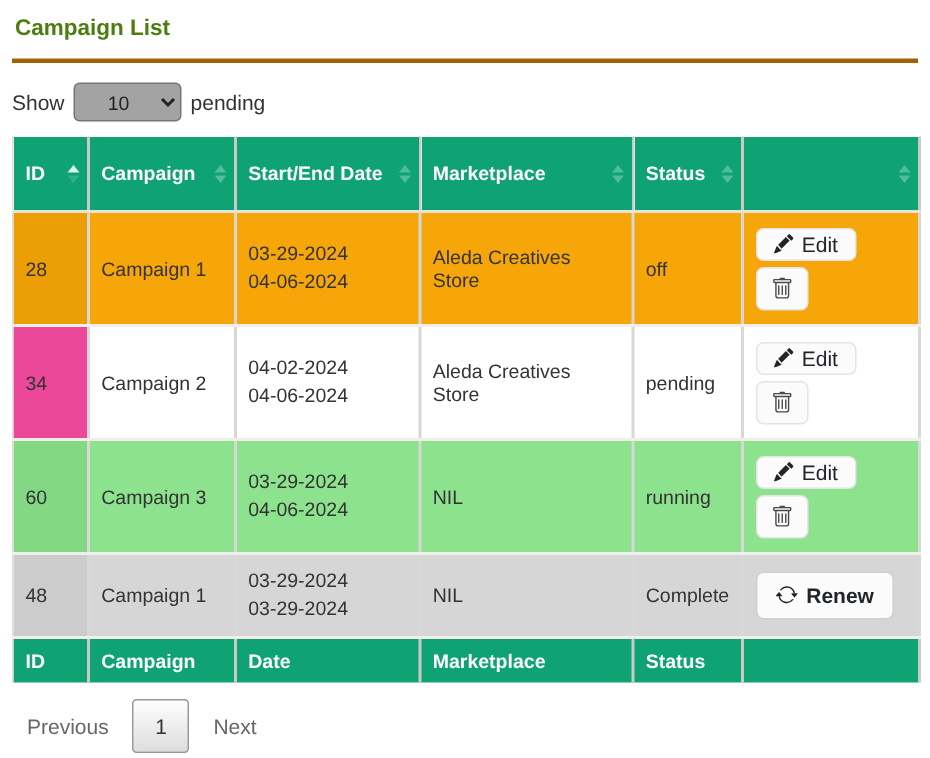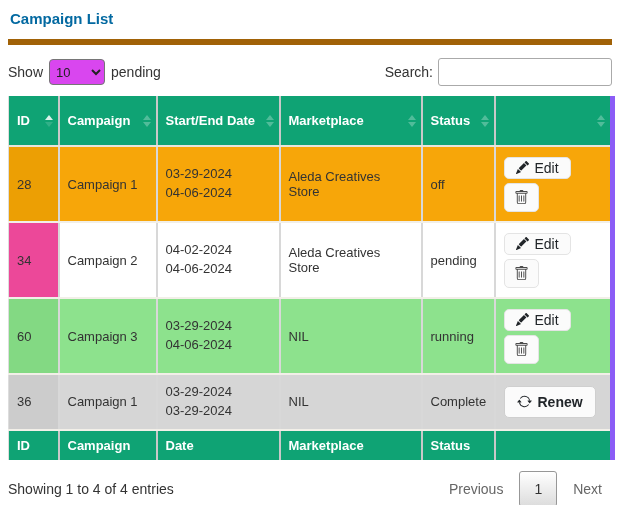--- a/index.html
+++ b/index.html
@@ -5,49 +5,50 @@
   * { box-sizing: border-box; margin: 0; padding: 0; }
   html,body { background:#fff; }
   body {
     font-family: "Liberation Sans", sans-serif;
     width: 620px; height: 505px;
     color: #333;
   }
   .wrap { padding: 6px 8px 8px 8px; }
 
   .page-title {
-    font-size: 15px; font-weight: bold; color: #0369a1;
+    font-size: 15px; font-weight: bold; color: #4d7c0f;
     padding: 4px 0 12px 2px;
-    border-bottom: 6px solid #a16207;
+    border-bottom: 3px solid #a16207;
   }
 
   .controls {
     display: flex; justify-content: space-between; align-items: center;
     margin: 13px 0 10px 0;
     font-size: 14px; color: #333;
   }
   .length-ctl { display: flex; align-items: center; gap: 6px; }
   .length-select {
-    height: 26px; width: 56px; font-size: 13px;
+    height: 26px; width: 72px; font-size: 13px;
     border: 1px solid #767676; border-radius: 4px;
-    background: #d946ef; color: #222; padding: 0 2px;
+    background: #a3a3a3; color: #222; padding: 0 2px;
     font-family: "Liberation Sans", sans-serif;
+    text-align: center;
   }
   .search-ctl { display: flex; align-items: center; gap: 5px; }
   .search-input {
     height: 28px; width: 174px;
     border: 1px solid #aaa; border-radius: 3px;
     font-size: 14px; padding: 0 6px;
     font-family: "Liberation Sans", sans-serif;
   }
 
   table.campaigns {
     width: 604px; border-collapse: collapse; table-layout: fixed;
     font-size: 13px;
-    border-left: 1px solid #ddd; border-right: 5px solid #8b5cf6;
+    border-left: 1px solid #ddd; border-right: 1px solid #8b5cf6;
   }
   th, td { text-align: left; vertical-align: middle; }
 
   thead th {
     background: #0FA374; color: #fff; font-weight: bold;
     padding: 8px 14px 8px 8px; height: 50px;
     border-right: 2px solid #c9c9c9;
     border-bottom: 2px solid #e8e4db;
     position: relative; cursor: pointer;
   }
@@ -125,24 +126,20 @@
 
   <div class="page-title">Campaign List</div>
 
   <div class="controls">
     <div class="length-ctl">
       <span>Show</span>
       <select class="length-select">
         <option>10</option>
       </select>
       <span>pending</span>
-    </div>
-    <div class="search-ctl">
-      <span>Search:</span>
-      <input type="text" class="search-input" value="" style="">
     </div>
   </div>
 
   <table class="campaigns">
     <colgroup>
       <col style="width:50px">
         <col style="width:98px">
         <col style="width:123px">
       <col style="width:142px">
         <col style="width:73px">
@@ -271,21 +268,21 @@
               <svg width="15" height="15" viewBox="0 0 16 16" fill="#4a4a4a">
                   <path d="M5.5 5.5A.5.5 0 0 1 6 6v6a.5.5 0 0 1-1 0V6a.5.5 0 0 1 .5-.5zm2.5 0a.5.5 0 0 1 .5.5v6a.5.5 0 0 1-1 0V6a.5.5 0 0 1 .5-.5zm3 .5a.5.5 0 0 0-1 0v6a.5.5 0 0 0 1 0V6z"></path>
                   <path d="M14.5 3a1 1 0 0 1-1 1H13v9a2 2 0 0 1-2 2H5a2 2 0 0 1-2-2V4h-.5a1 1 0 0 1-1-1V2a1 1 0 0 1 1-1H6a1 1 0 0 1 1-1h2a1 1 0 0 1 1 1h3.5a1 1 0 0 1 1 1v1zM4.118 4 4 4.059V13a1 1 0 0 0 1 1h6a1 1 0 0 0 1-1V4.059L11.882 4H4.118zM2.5 3h11V2h-11v1z"></path>
                 </svg>
             </button>
           </div>
         </td>
       </tr>
 
       <tr class="row-complete">
-        <td class="col-id">36</td>
+        <td class="col-id">48</td>
         <td>Campaign 1</td>
         <td>
           <span class="date-line">03-29-2024</span>
           <span class="date-line">03-29-2024</span>
         </td>
         <td>NIL</td>
         <td>Complete</td>
         <td>
           <button class="btn btn-renew">
             <svg width="15" height="15" viewBox="0 0 16 16" fill="#212529">
@@ -304,21 +301,20 @@
         <th>Campaign</th>
         <th>Date</th>
         <th>Marketplace</th>
         <th>Status</th>
         <th></th>
       </tr>
     </tfoot>
   </table>
 
   <div class="table-footer">
-    <div class="info-text">Showing 1 to 4 of 4 entries</div>
     <div class="paginate">
       <span class="page-btn">Previous</span>
       <span class="page-current">1</span>
       <span class="page-btn">Next</span>
     </div>
   </div>
 
 </div>
 
 </body></html>

